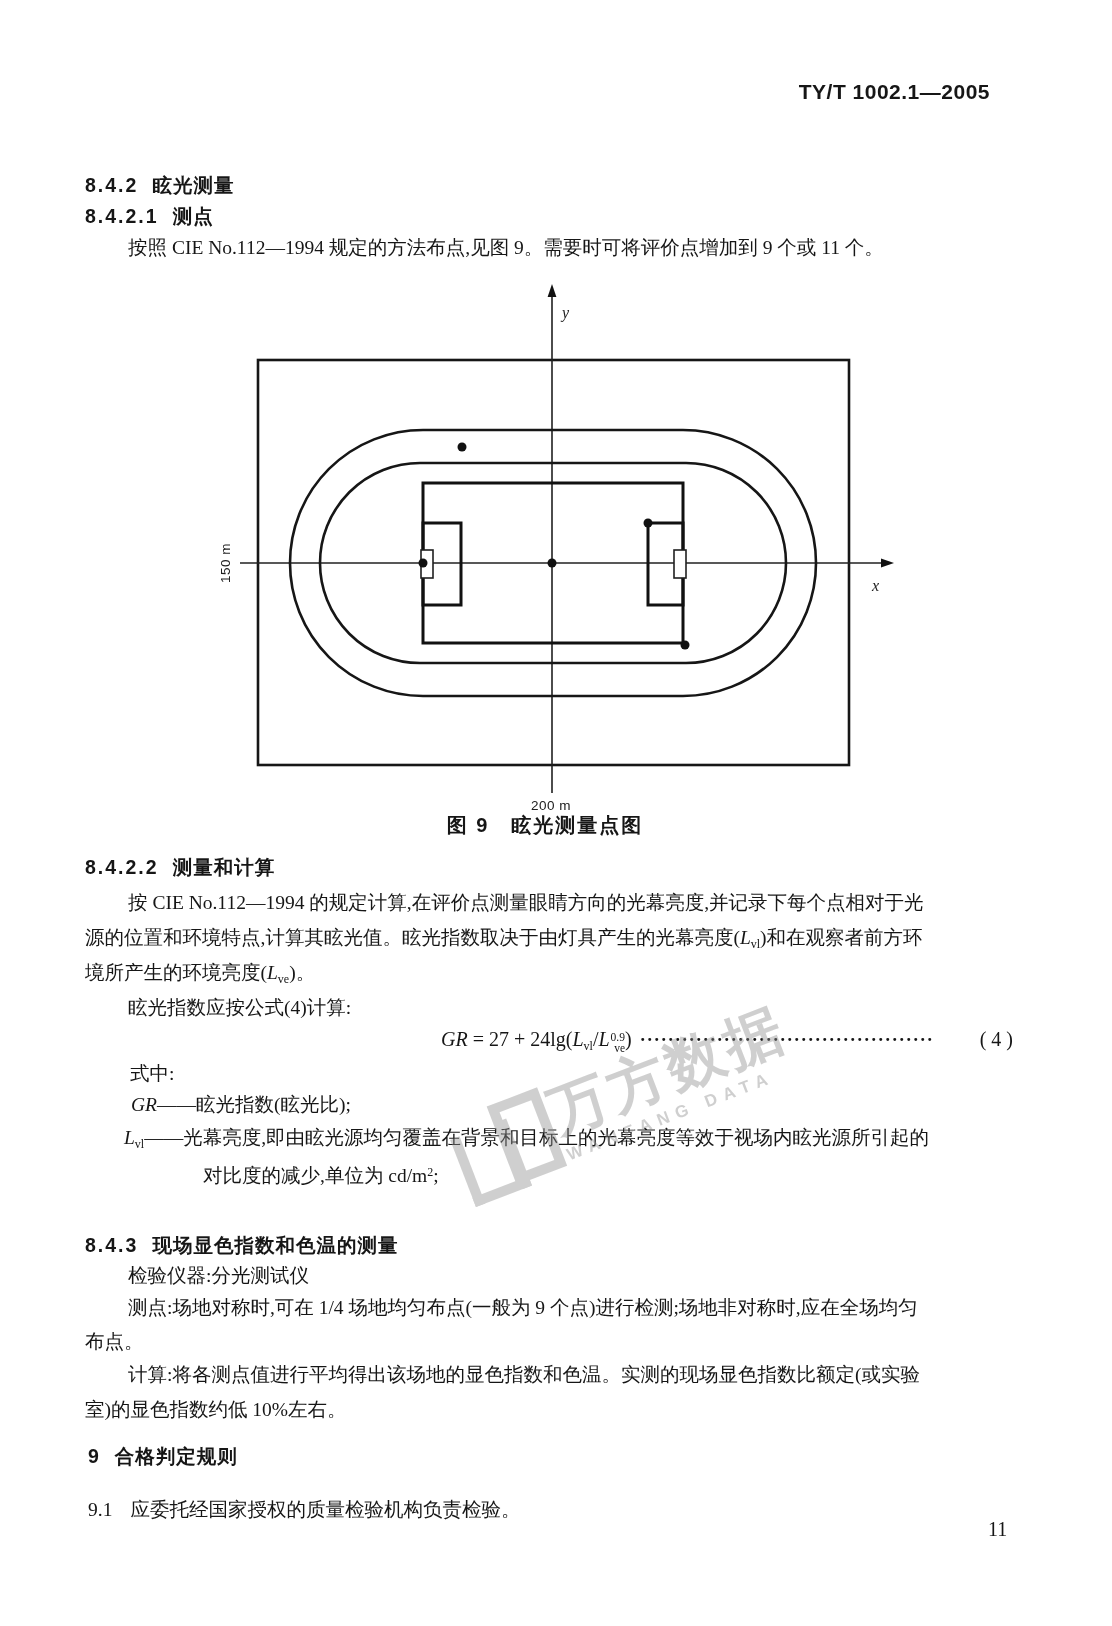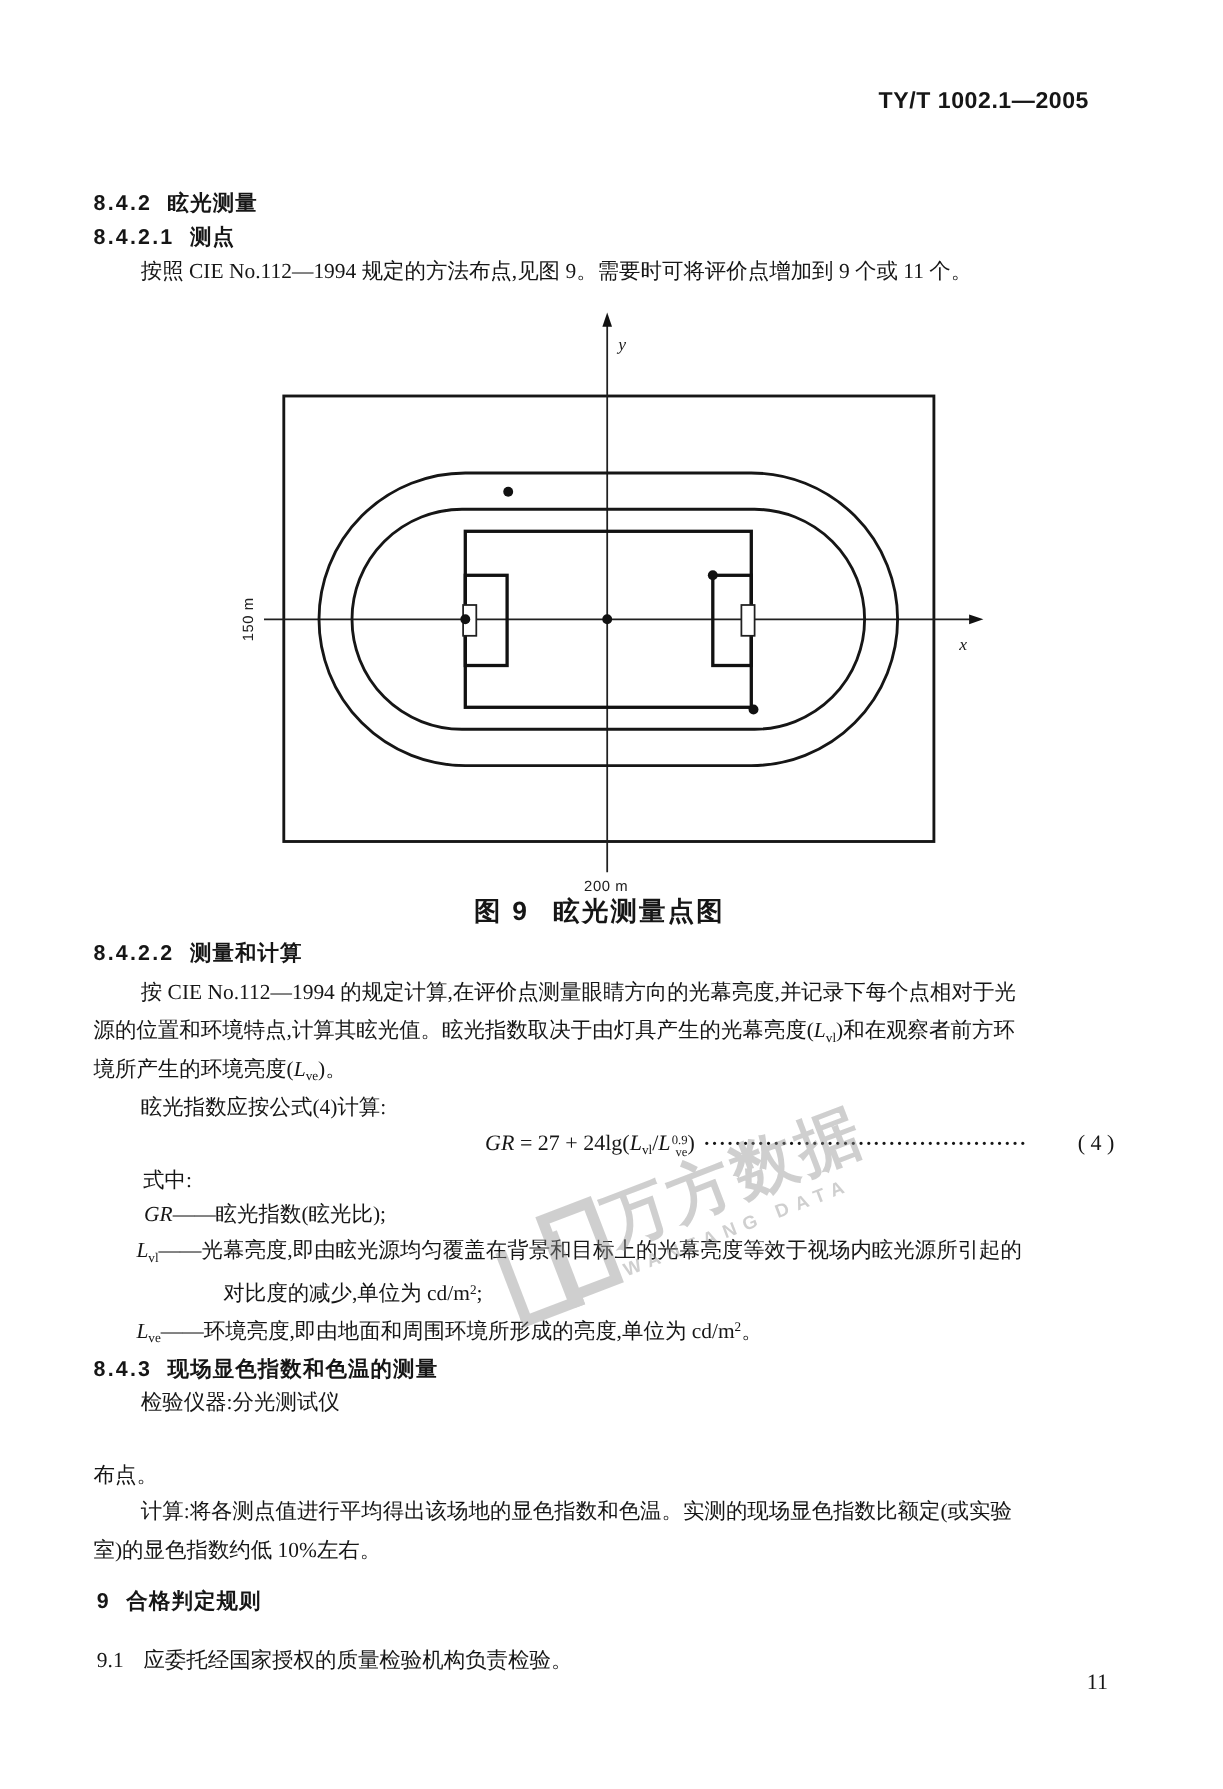--- a/index.html
+++ b/index.html
@@ -11,21 +11,21 @@
   .heading{font-family:"Liberation Sans", sans-serif;font-weight:bold;letter-spacing:1px;}
   .hnum{display:inline-block;margin-right:14px;letter-spacing:2px;text-align:right;}
   .doccode{font-family:"Liberation Sans", sans-serif;font-weight:bold;font-size:21px;letter-spacing:0.5px;}
   .mvar{font-style:italic;font-family:"Liberation Serif", serif;}
   sub.msub{font-size:12px;font-style:normal;vertical-align:-4px;letter-spacing:0;}
   sup.msup{font-size:12px;font-style:normal;vertical-align:6px;}
   .stack{display:inline-block;vertical-align:-6px;line-height:0;margin-left:1px;}
   .stack span{display:block;font-size:11.5px;font-style:normal;line-height:11px;text-align:right;}
   .formula-row{position:absolute;display:flex;align-items:baseline;font-size:20px;}
   .leader{flex:1 1 auto;overflow:hidden;font-weight:bold;font-size:18px;letter-spacing:1px;margin:0 8px;white-space:nowrap;color:#141414;}
-  .caption{position:absolute;text-align:center;font-family:"Liberation Sans", sans-serif;font-weight:bold;font-size:24px;letter-spacing:2px;}
+  .caption{position:absolute;text-align:center;font-family:"Liberation Sans", sans-serif;font-weight:bold;font-size:20px;letter-spacing:2px;}
   .pagenum{position:absolute;font-size:20px;}
   .figure-svg{position:absolute;left:200px;top:270px;width:710px;height:545px;}
   .sk1{stroke:#202020;stroke-width:1.6;fill:none;}
   .sk2{stroke:#161616;stroke-width:2.6;fill:none;}
   .sk3{stroke:#111111;stroke-width:3;fill:none;}
   .whitefill{fill:#ffffff;}
   .dot{fill:#111111;stroke:none;}
   .axis-label{font-family:"Liberation Serif", serif;font-style:italic;font-size:16px;fill:#202020;}
   .dim-label{font-family:"Liberation Sans", sans-serif;font-size:13.5px;fill:#202020;letter-spacing:0.5px;}
   .watermark{
@@ -102,25 +102,25 @@
     <span>( 4 )</span>
   </div>
 
   <div class="line txt" style="left:130px;top:1062px;">式中:</div>
 
   <div class="line txt" style="left:131px;top:1093px;"><span class="mvar">GR</span><span>——眩光指数(眩光比);</span></div>
 
   <div class="line txt" style="left:124px;top:1126px;"><span class="mvar">L</span><sub class="msub">vl</sub><span>——光幕亮度,即由眩光源均匀覆盖在背景和目标上的光幕亮度等效于视场内眩光源所引起的</span></div>
   <div class="line txt" style="left:203px;top:1160px;"><span>对比度的减少,单位为 cd/m</span><sup class="msup">2</sup><span>;</span></div>
 
-  <div class="line txt" style="left:124px;top:1194px;"><span class="mvar">L</span><sub class="msub">ve</sub><span>——环境亮度,即由地面和周围环境所形成的亮度,单位为 cd/m</span><sup class="msup">2</sup><span>。</span></div>
 
   <div class="line heading txt" style="left:85px;top:1233px;"><span class="hnum">8.4.3</span><span>现场显色指数和色温的测量</span></div>
 
   <div class="line txt" style="left:128px;top:1264px;">检验仪器:分光测试仪</div>
+  <div class="line txt" style="left:128px;top:1296px;">测点:场地对称时,可在 1/4 场地均匀布点(一般为 9 个点)进行检测;场地非对称时,应在全场均匀</div>
   <div class="line txt" style="left:85px;top:1330px;">布点。</div>
   <div class="line txt" style="left:128px;top:1363px;">计算:将各测点值进行平均得出该场地的显色指数和色温。实测的现场显色指数比额定(或实验</div>
   <div class="line txt" style="left:85px;top:1398px;">室)的显色指数约低 10%左右。</div>
 
   <div class="line heading txt" style="left:88px;top:1444px;"><span class="hnum">9</span><span>合格判定规则</span></div>
 
   <div class="line txt" style="left:88px;top:1498px;"><span style="display:inline-block;margin-right:18px;">9.1</span><span>应委托经国家授权的质量检验机构负责检验。</span></div>
 
   <div class="pagenum txt" style="left:988px;top:1518px;">11</div>
 

